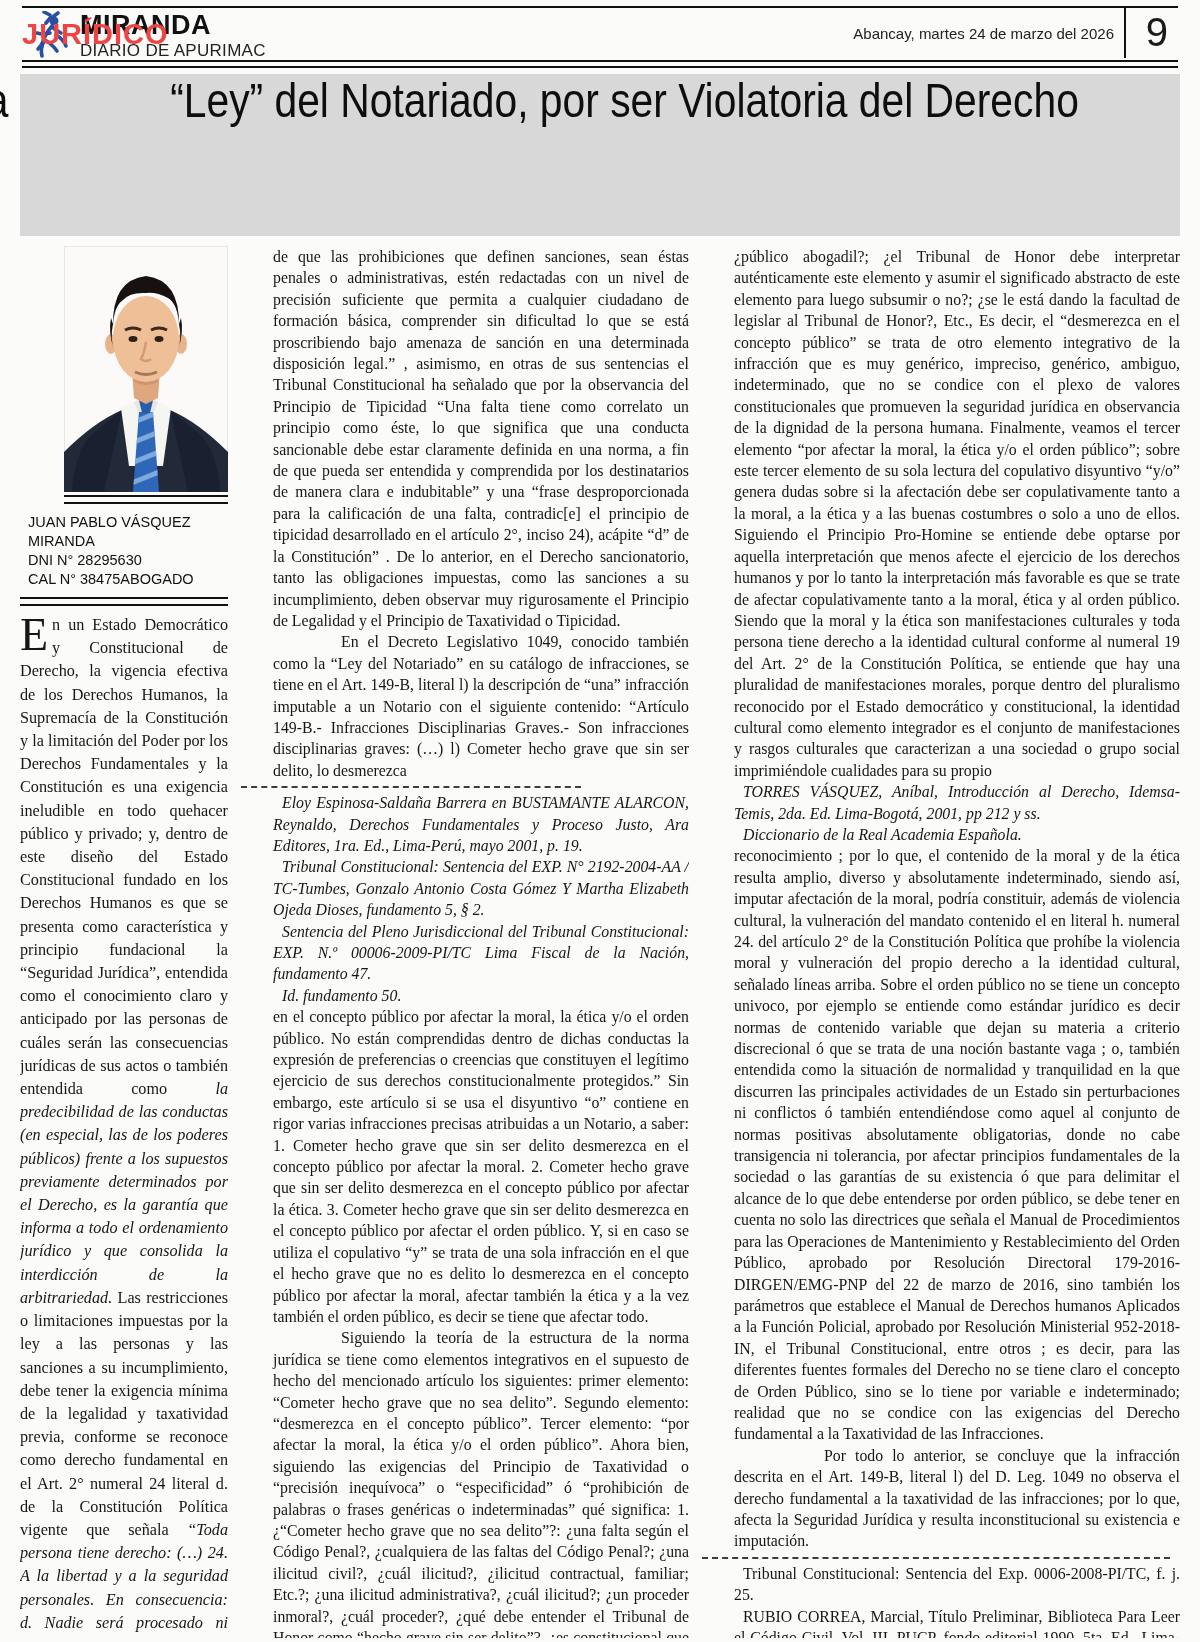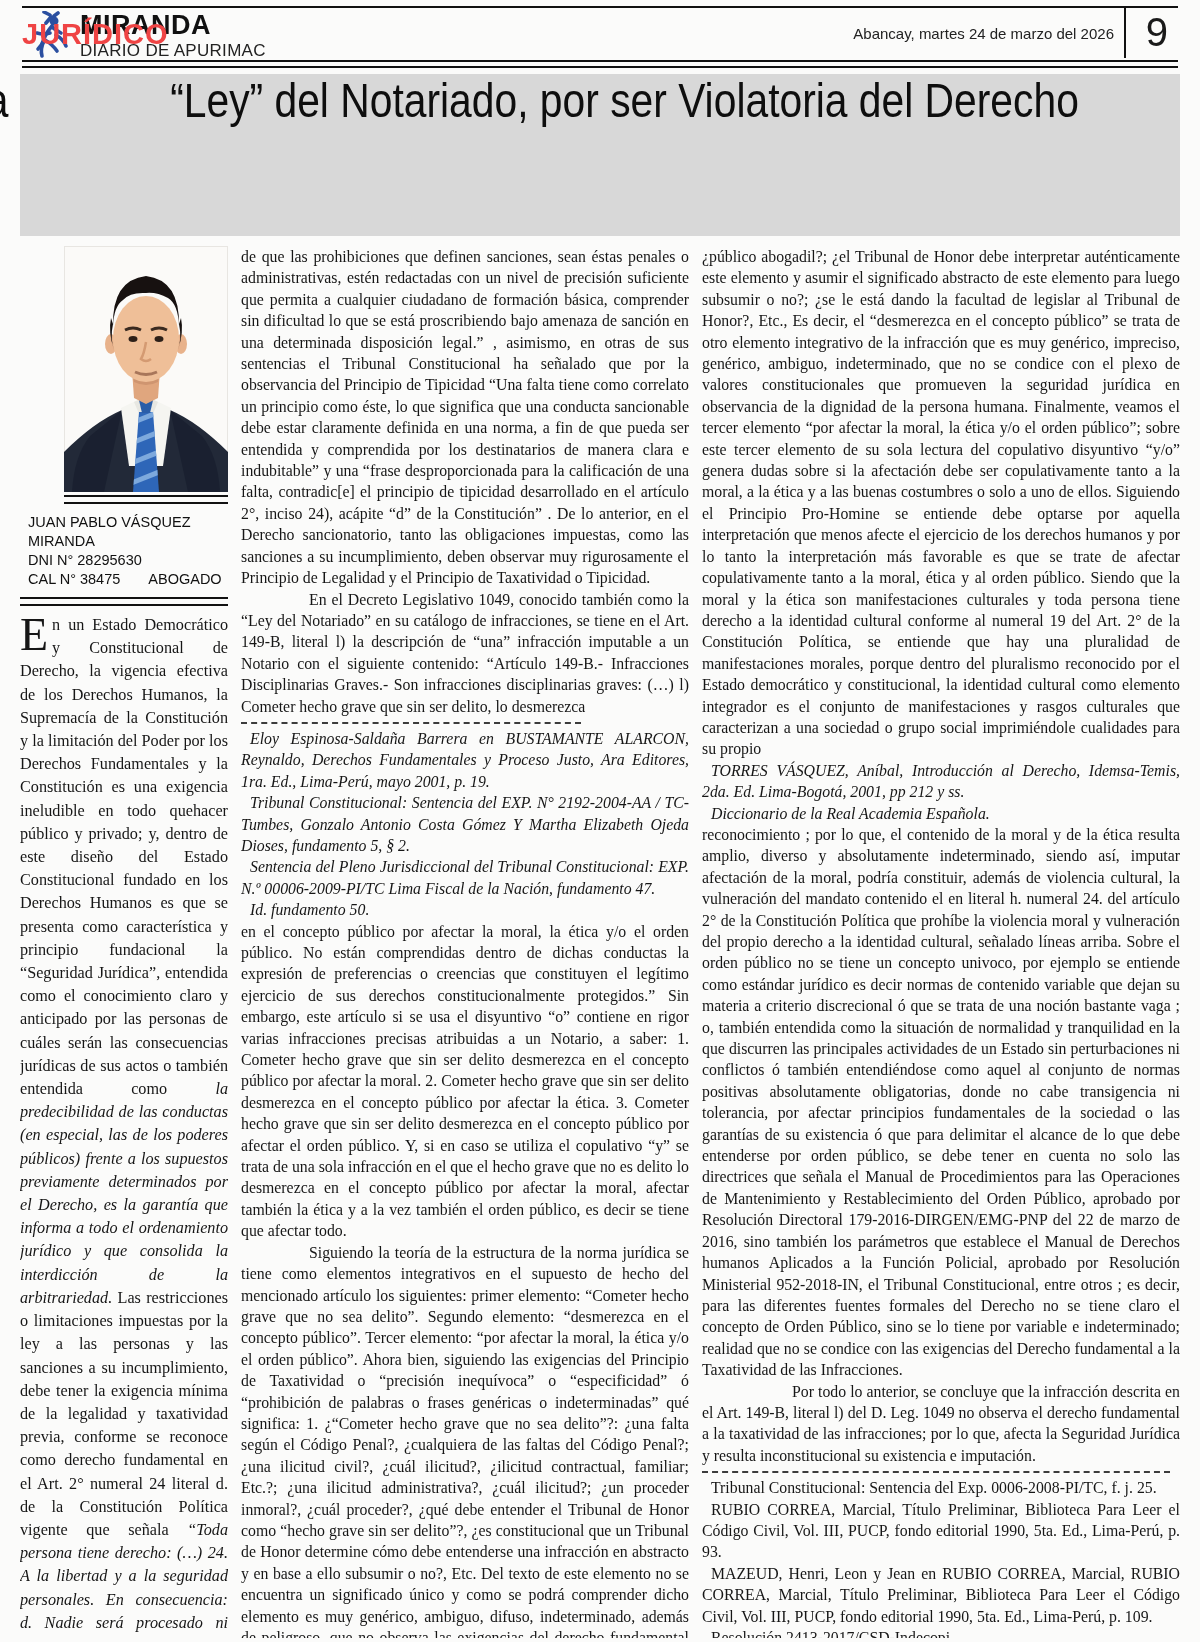--- a/index.html
+++ b/index.html
@@ -35,28 +35,28 @@
   .col1{width:208px;}
   .col2{width:448px;}
   .col3{width:478px;}
 
   
   .photo-wrap{width:164px;margin-left:auto;margin-right:0;}
   .photo{display:block;width:164px;height:246px;background:#f6f6f4;}
   .photo-rule{height:5px;border-top:2px solid #111;border-bottom:2px solid #111;margin-top:3px;}
   .caption{font-family:"Liberation Sans",sans-serif;font-size:14.5px;line-height:19px;color:#111;
        margin-top:9px;padding-left:8px;}
-  .caption .role{margin-left:28px;}
+  .caption .role{}
   .caption-rule{height:5px;border-top:2px solid #111;border-bottom:2px solid #111;margin-top:8px;}
 
   
   .col1 .article{margin-top:8px;}
   .col p{margin:0;text-align:justify;}
   .col1 p{font-size:16.2px;line-height:23.2px;}
-  .col2 p,.col3 p{font-size:15.8px;line-height:21.4px;}
+  .col2 p,.col3 p{font-size:15.8px;line-height:21.4px;margin-left:32px;}
   .it{font-style:italic;}
   .dropcap{float:left;font-size:46px;line-height:38px;padding:2px 4px 0 0;font-family:"Liberation Serif",serif;}
   .sep{border-top:2px dashed #3c3c3c;height:0;margin:5px 0 4px 0;}
   .col2 .sep{width:76%;}
   .col3 .sep{width:98%;}
   .foot{text-indent:9px;}
 </style>
 </head>
 <body>
 

